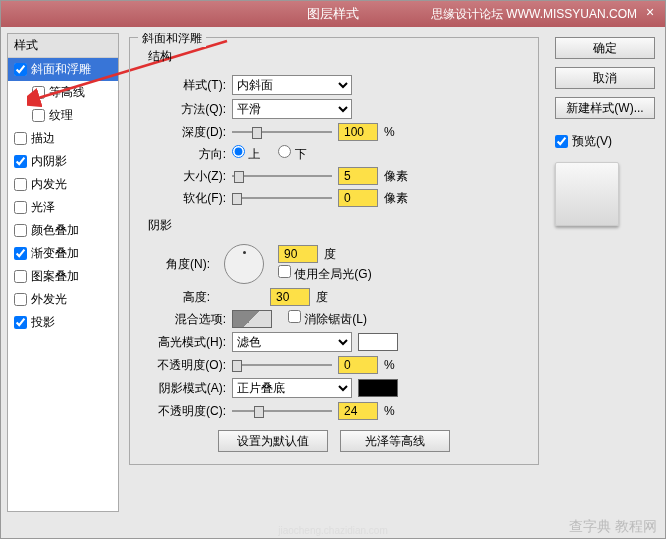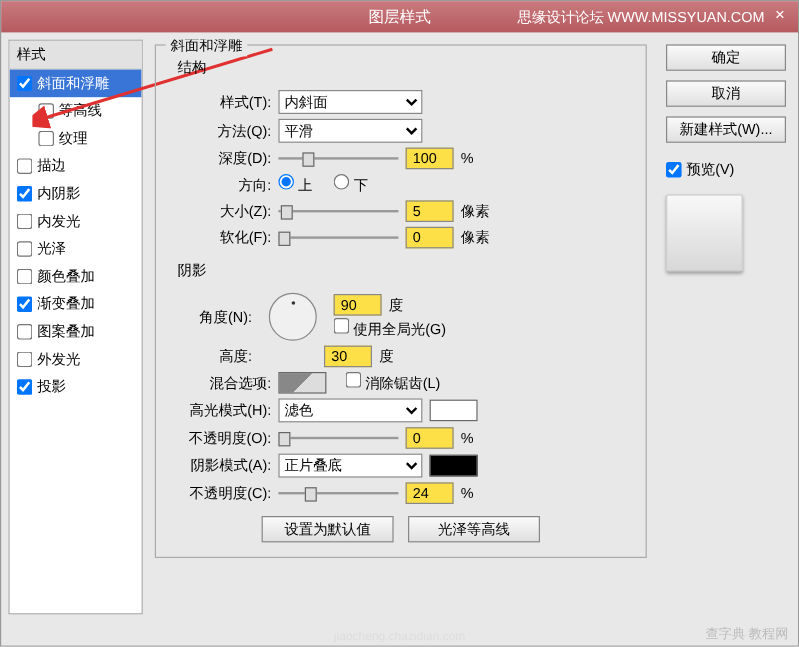--- a/index.html
+++ b/index.html
@@ -36,21 +36,21 @@
 .swatch.grey-tri{background:linear-gradient(135deg,#888 50%,#ddd 50%)}
 .swatch.white{background:#fff}
 .swatch.black{background:#000}
 .right-panel{width:110px;padding:4px 6px;display:flex;flex-direction:column;gap:8px;align-items:flex-start}
 .btn{width:100px;height:22px;border:1px solid #888;background:linear-gradient(#fafafa,#e0e0e0);cursor:pointer;text-align:center;line-height:20px}
 .preview-chk{display:flex;align-items:center;gap:4px;margin-top:6px}
 .preview-box{width:64px;height:64px;background:linear-gradient(#f8f8f8,#d8d8d8);border:1px solid #ccc;margin-top:4px;border-radius:2px;box-shadow:0 2px 3px rgba(0,0,0,.3)}
 .bottom-btns{display:flex;gap:12px;justify-content:center;margin-top:10px}
 .bottom-btns .btn{width:110px}
 .arrow{position:absolute;top:36px;left:26px;pointer-events:none}
-.watermark{position:absolute;bottom:2px;right:8px;color:#bbb;font-size:11px}
+.watermark{position:absolute;bottom:2px;right:8px;color:#bbb;font-size:14px}
 .watermark2{position:absolute;bottom:2px;left:50%;transform:translateX(-50%);color:#ddd;font-size:10px}
 </style>
 </head>
 <body>
 
 <div class="window">
   <div class="titlebar">
     <span class="title-main">图层样式</span>
     <span class="title-right"><span>思缘设计论坛</span> <span>WWW.MISSYUAN.COM</span></span>
     <div class="close-btn">×</div>

